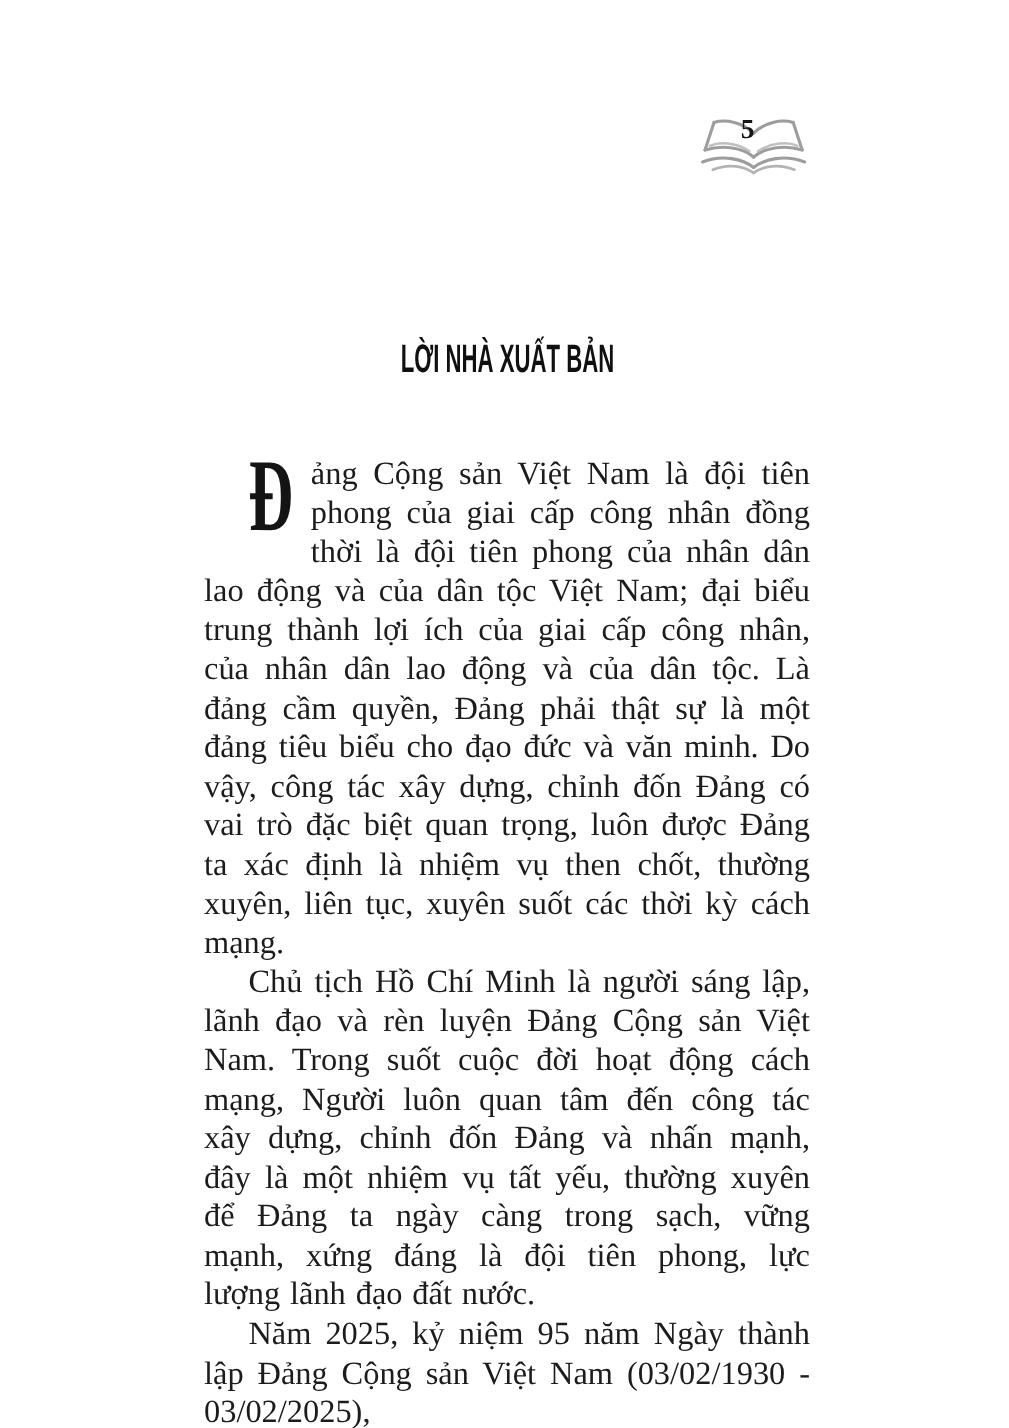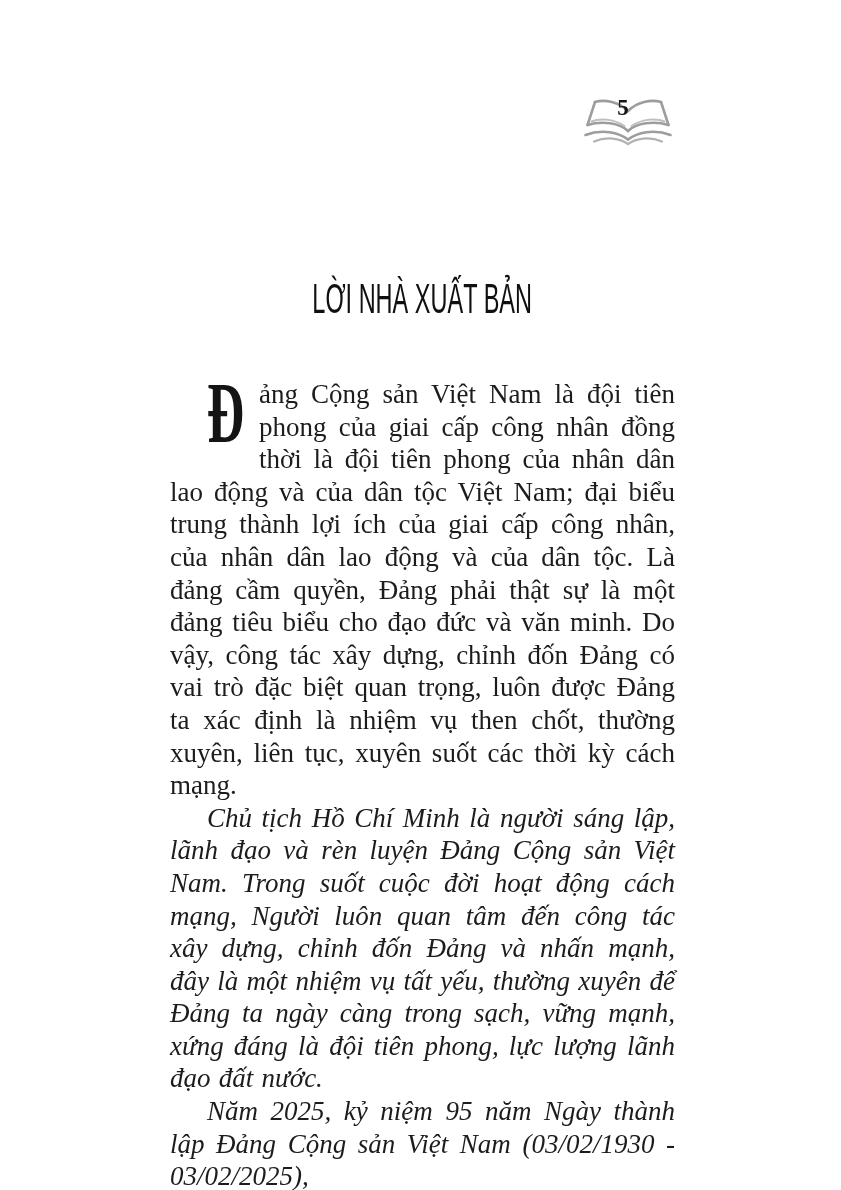--- a/index.html
+++ b/index.html
@@ -48,40 +48,40 @@
     position: absolute;
     left: 170px;
     top: 276px;
     width: 505px;
   }
 
   .title {
     margin: 0 0 56px 0;
     text-align: center;
     font-family: "Liberation Sans", sans-serif;
-    font-weight: normal;
-    font-size: 42px;
+    font-weight: bold;
+    font-size: 33px;
     line-height: 46px;
     color: #101010;
     white-space: nowrap;
   }
   .title-inner {
     display: inline-block;
     transform: scaleX(0.56);
     transform-origin: center;
   }
 
   .para {
     margin: 0;
     font-size: 27px;
     line-height: 32.6px;
     text-align: justify;
     word-spacing: 1.5px;
   }
-  .para.indent { text-indent: 37px; font-style: italic; }
+  .para.indent { text-indent: 37px; }
 
   .dropcap {
     float: left;
     width: 40px;
     height: 61px;
     margin: 5px 12px 0 37px;
     overflow: visible;
   }
   .dropcap-inner {
     display: inline-block;

